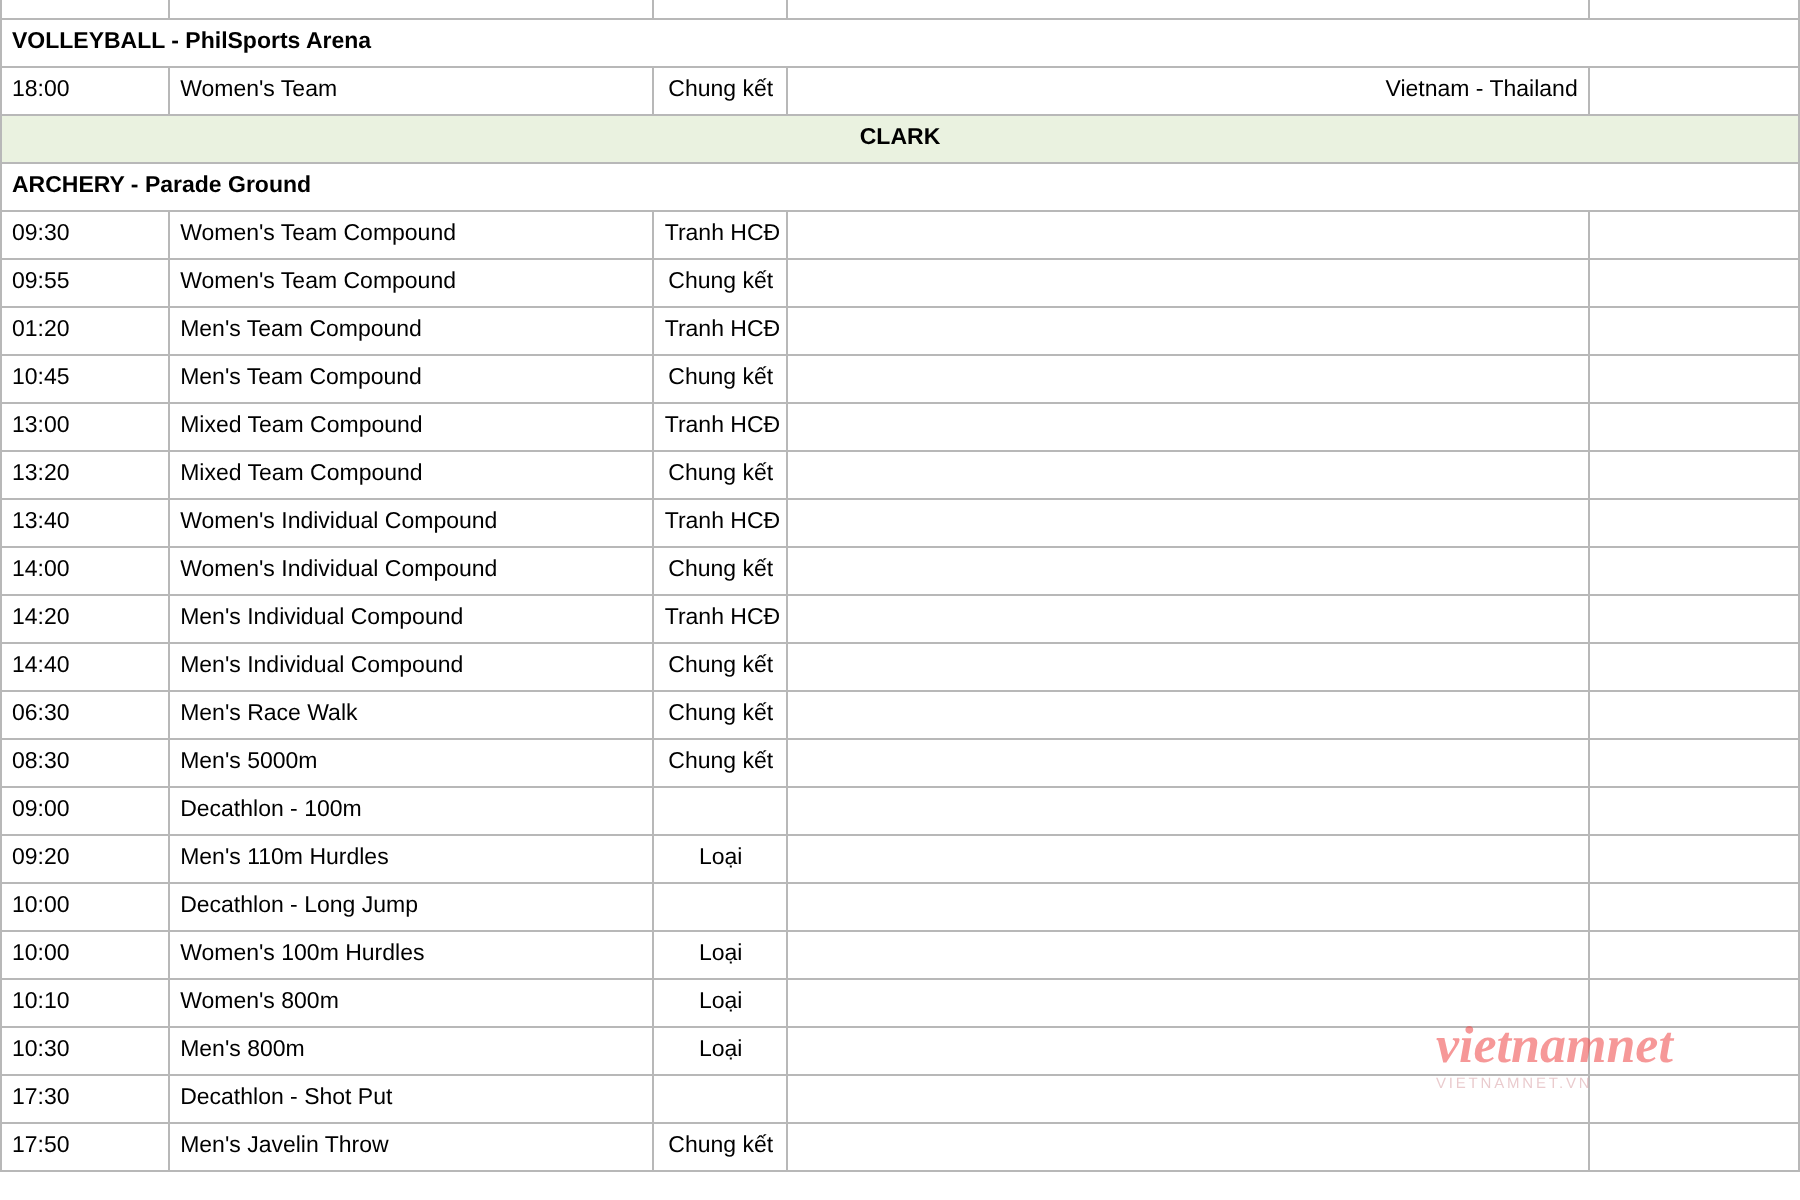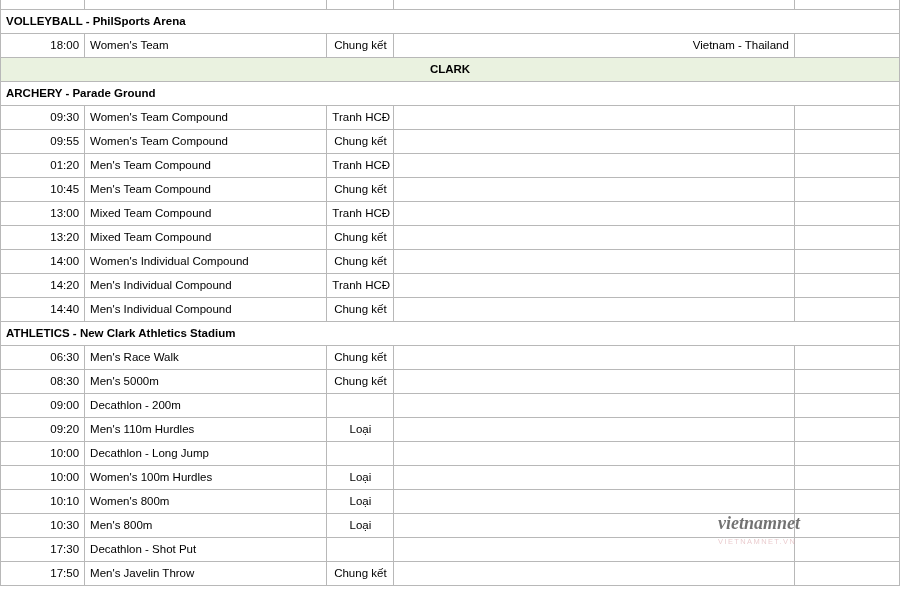--- a/index.html
+++ b/index.html
@@ -29,21 +29,21 @@
     white-space: nowrap;
     overflow: hidden;
   }
   
   col.c-time    { width: 84px; }
   col.c-event   { width: 242px; }
   col.c-round   { width: 67px; }
   col.c-detail  { width: 400px; }
   col.c-extra   { width: 105px; }
 
-  td.time   { text-align: right; }
+  td.time   { text-align: left; }
   td.round  { text-align: center; }
   td.event  { text-align: left; margin-left: 40px; }
   td.detail { text-align: right; }
 
   tr.top-partial td {
     height: 9px;
     line-height: 9px;
     border-top: none;
     padding: 0 5px;
   }
@@ -69,22 +69,22 @@
     top: 510px;
     width: 160px;
     height: 46px;
     pointer-events: none;
     opacity: 0.55;
   }
   .wm-text {
     font-family: "Liberation Serif", serif;
     font-style: italic;
     font-weight: bold;
-    font-size: 18px;
-    color: #000000;
+    font-size: 26px;
+    color: #ef4444;
     letter-spacing: 0px;
     line-height: 26px;
   }
   .wm-sub {
     font-family: "Liberation Sans", sans-serif;
     font-size: 7.5px;
     color: #d9a1a6;
     letter-spacing: 1.4px;
     margin-top: 1px;
   }
@@ -160,60 +160,64 @@
         <td class="extra"></td>
       </tr>
       <tr>
         <td class="time">13:20</td>
         <td class="event">Mixed Team Compound</td>
         <td class="round">Chung kết</td>
         <td class="detail"></td>
         <td class="extra"></td>
       </tr>
       <tr>
+        <td class="time">13:40</td>
+        <td class="event">Women's Individual Compound</td>
+        <td class="round">Tranh HCĐ</td>
+        <td class="detail"></td>
+        <td class="extra"></td>
+      </tr>
+      <tr>
         <td class="time">14:00</td>
         <td class="event">Women's Individual Compound</td>
         <td class="round">Chung kết</td>
         <td class="detail"></td>
         <td class="extra"></td>
       </tr>
       <tr>
         <td class="time">14:20</td>
         <td class="event">Men's Individual Compound</td>
         <td class="round">Tranh HCĐ</td>
         <td class="detail"></td>
         <td class="extra"></td>
       </tr>
       <tr>
         <td class="time">14:40</td>
         <td class="event">Men's Individual Compound</td>
         <td class="round">Chung kết</td>
         <td class="detail"></td>
         <td class="extra"></td>
       </tr>
-      <tr class="sport-head">
-        <td colspan="5">ATHLETICS - New Clark Athletics Stadium</td>
-      </tr>
       <tr>
         <td class="time">06:30</td>
         <td class="event">Men's Race Walk</td>
         <td class="round">Chung kết</td>
         <td class="detail"></td>
         <td class="extra"></td>
       </tr>
       <tr>
         <td class="time">08:30</td>
         <td class="event">Men's 5000m</td>
         <td class="round">Chung kết</td>
         <td class="detail"></td>
         <td class="extra"></td>
       </tr>
       <tr>
         <td class="time">09:00</td>
-        <td class="event">Decathlon - 200m</td>
+        <td class="event">Decathlon - 100m</td>
         <td class="round"></td>
         <td class="detail"></td>
         <td class="extra"></td>
       </tr>
       <tr>
         <td class="time">09:20</td>
         <td class="event">Men's 110m Hurdles</td>
         <td class="round">Loại</td>
         <td class="detail"></td>
         <td class="extra"></td>

